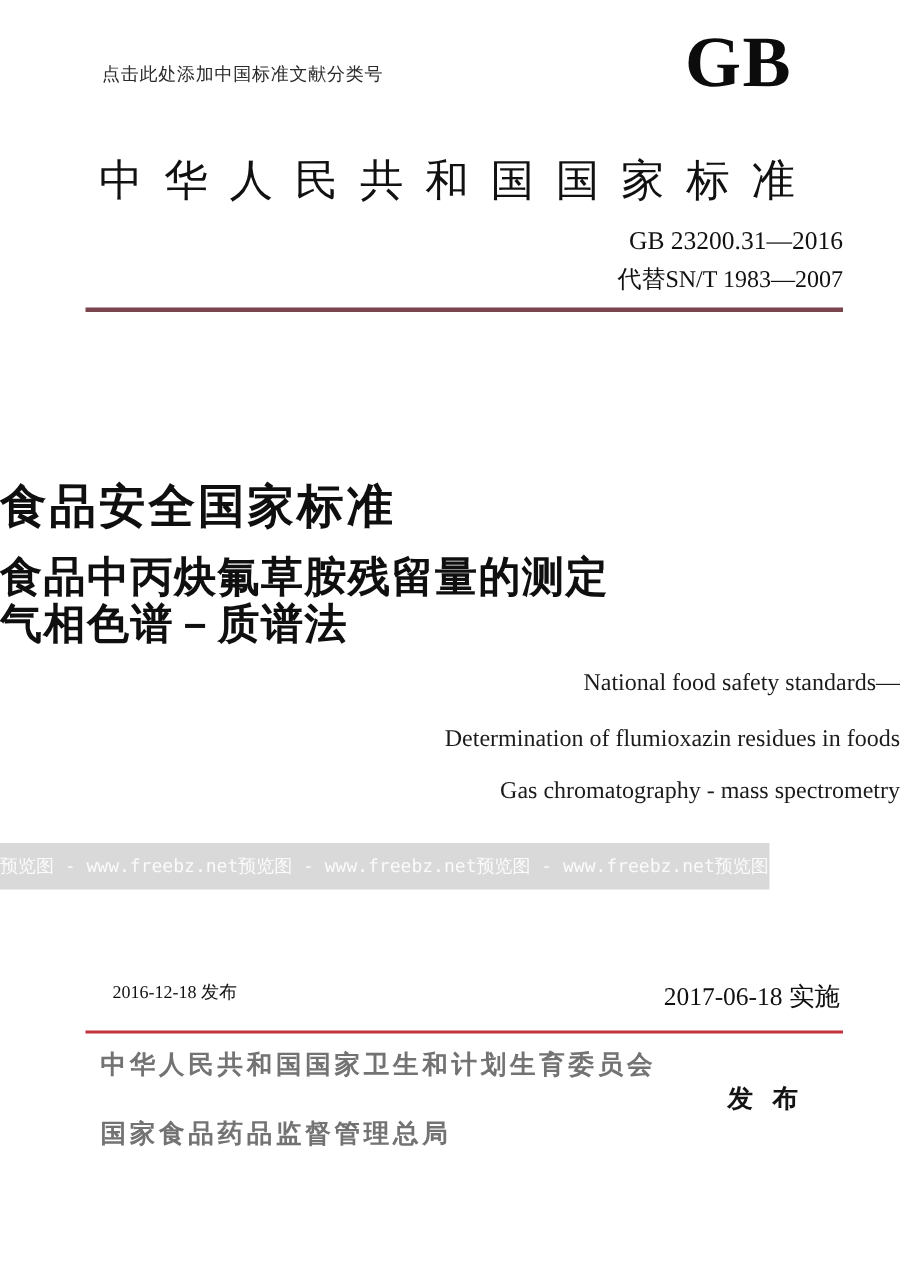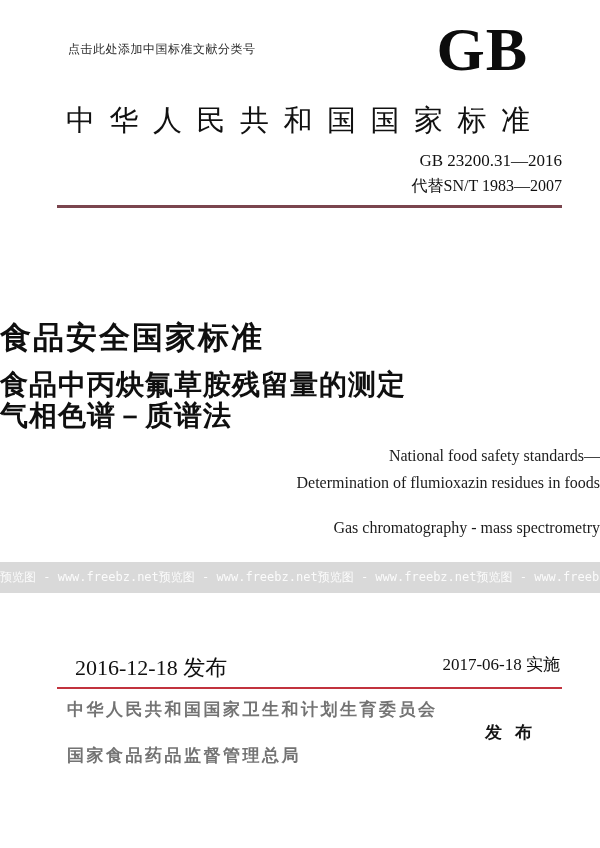--- a/index.html
+++ b/index.html
@@ -28,21 +28,21 @@
   }
   .ics-1 { top: 22px; }
   .ics-2 { top: 41px; }
 
   
   .gb-logo {
     top: 18px;
     right: 72px;
     font-family: "Liberation Serif", "DejaVu Serif", serif;
     font-weight: bold;
-    font-size: 62px;
+    font-size: 48px;
     line-height: 1;
     color: #0c0c0c;
     letter-spacing: 1px;
     margin-left: 13px;
   }
 
   
   .nat-std-header {
     top: 101px;
     left: 66px;
@@ -103,48 +103,48 @@
   .en-title {
     left: 0;
     width: 600px;
     text-align: right;
     font-family: "Liberation Serif", "DejaVu Serif", serif;
     font-size: 16px;
     color: #1c1c1c;
     white-space: nowrap;
   }
   .en-1 { top: 447px; }
-  .en-2 { top: 474px; }
+  .en-2 { top: 484px; }
   .en-3 { top: 519px; }
 
   
   .wm-band {
     top: 562px;
     left: 0;
-    width: 600px;
+    width: 513px;
     height: 31px;
     background: #d9d9d9;
     display: flex;
     align-items: center;
     justify-content: space-around;
     overflow: hidden;
   }
   .wm-item {
     font-family: "DejaVu Sans Mono", "Liberation Mono", monospace;
     font-size: 12px;
     color: #fbfbfb;
     white-space: nowrap;
   }
 
   
   .date-issue {
     top: 653px;
     left: 75px;
     font-family: "Liberation Serif", "DejaVu Serif", serif;
-    font-size: 22px;
+    font-size: 12px;
     color: #111;
     white-space: nowrap;
   }
   .date-impl {
     top: 653px;
     right: 40px;
     font-family: "Liberation Serif", "DejaVu Serif", serif;
     font-size: 17px;
     color: #111;
     white-space: nowrap;

